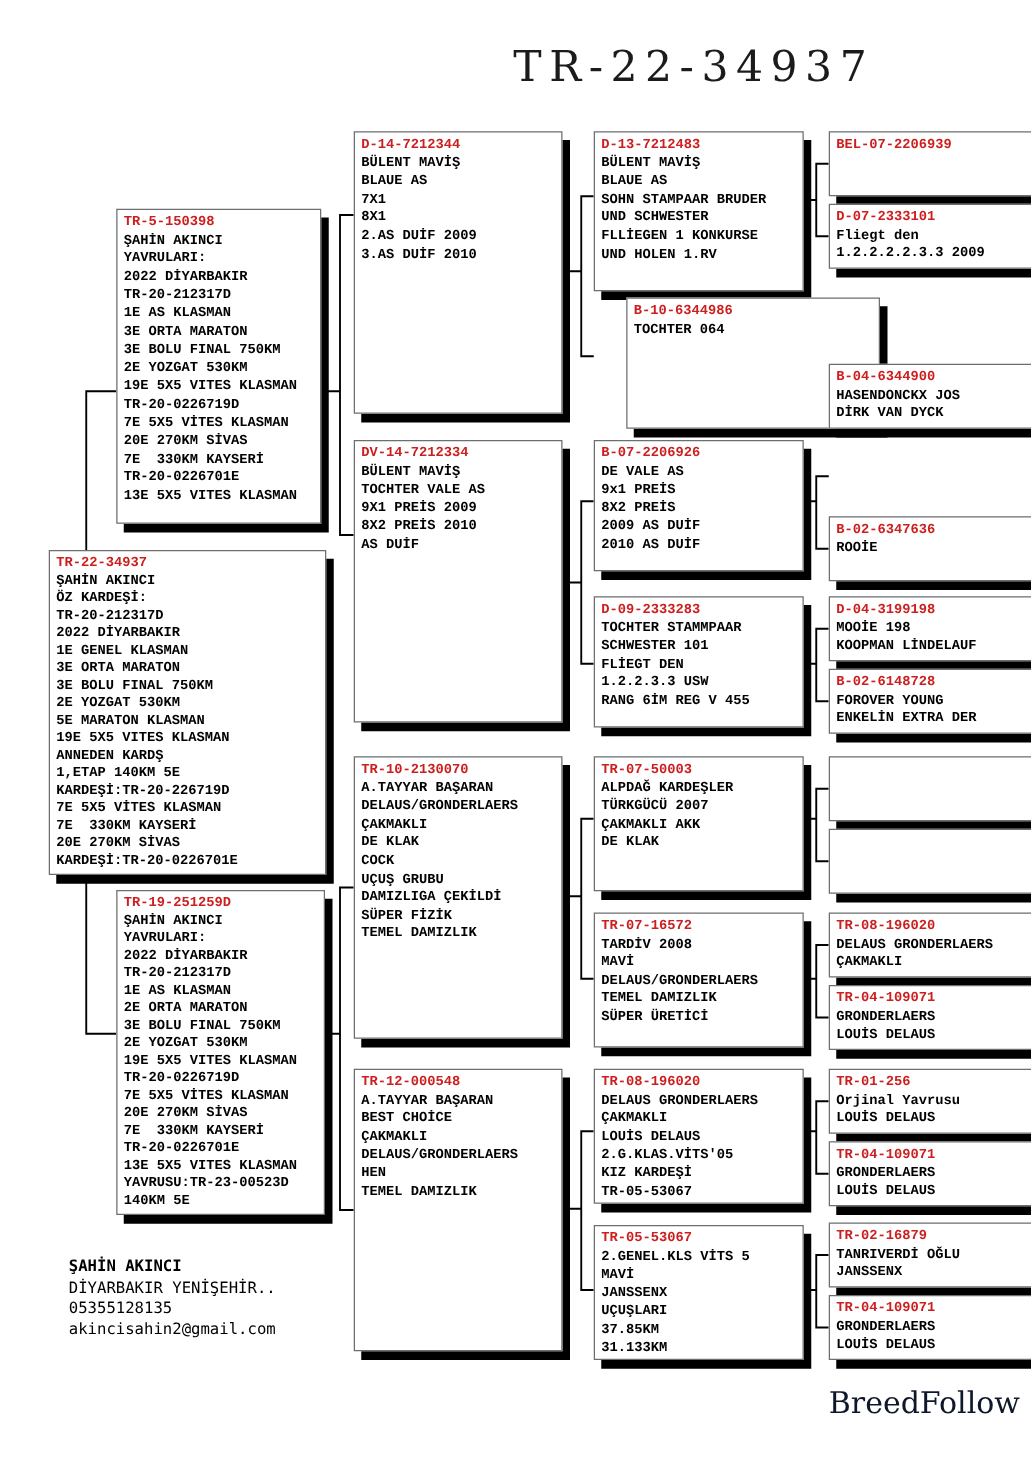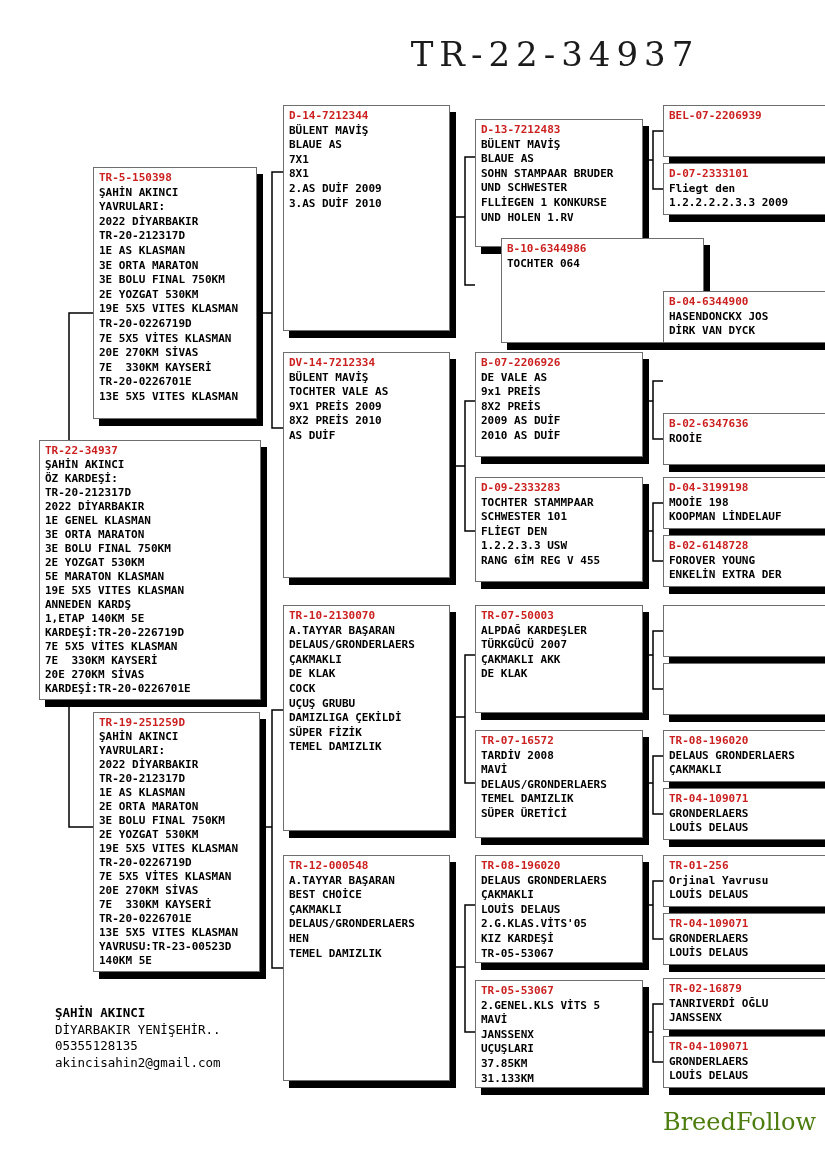--- a/index.html
+++ b/index.html
@@ -1,31 +1,31 @@
 <!DOCTYPE html>
 <html><head>
 <meta charset="utf-8">
 <style>
   html,body{margin:0;padding:0;background:#fff;}
   #page{position:relative;width:825px;height:1172px;background:#ffffff;overflow:hidden;
         font-family:"DejaVu Sans Mono", monospace;margin-left:25px;}
   #connectors{position:absolute;left:0;top:0;z-index:0;pointer-events:none;}
   .pbox{position:absolute;z-index:1;background:#ffffff;border:1px solid #6e6e6e;
         box-shadow:6px 7px 0 #000000;padding:3px 5px;box-sizing:border-box;
-        font-size:11px;line-height:14.6px;font-weight:700;color:#000;}
+        font-size:11px;line-height:14.6px;font-weight:700;color:#000;font-family:Liberation Mono, monospace;}
   .pbox.tight{line-height:14px;}
   .bid{color:#cc1f1f;white-space:pre;}
   .btxt{white-space:pre-wrap;}
   #title{position:absolute;left:320px;top:34px;width:420px;text-align:center;z-index:1;
          font-family:"DejaVu Serif", serif;font-size:34px;letter-spacing:6px;color:#1b1b1b;}
   #owner{position:absolute;left:30px;top:1005px;z-index:1;font-size:12.5px;line-height:16.5px;}
   #owner .oname{font-weight:700;white-space:pre;}
   #owner .olines{font-weight:400;white-space:pre-line;}
   #watermark{position:absolute;left:638px;top:1108px;z-index:1;
-             font-family:"DejaVu Serif", serif;font-size:24px;color:#4d7c0f;}
+             font-family:"DejaVu Serif", serif;font-size:24px;color:#0f172a;}
 </style>
 </head>
 <body>
 
 <div id="page">
 
   <svg id="connectors" width="825" height="1172" viewBox="0 0 825 1172">
     <path d="M68 313 H44 V827 H68
              M232 313 H247 M258 172 H247 V428 H258
              M235 827 H247 M258 710 H247 V968 H258
@@ -138,21 +138,21 @@
   <div class="pbox" style="left:258px;top:855px;width:167px;height:226px">
     <div class="bid">TR-12-000548</div>
     <div class="btxt">A.TAYYAR BAŞARAN
 BEST CHOİCE
 ÇAKMAKLI
 DELAUS/GRONDERLAERS
 HEN
 TEMEL DAMIZLIK</div>
   </div>
 
-  <div class="pbox" style="left:450px;top:119px;width:168px;height:128px">
+  <div class="pbox" style="left:450px;top:105px;width:168px;height:128px">
     <div class="bid">D-13-7212483</div>
     <div class="btxt">BÜLENT MAVİŞ
 BLAUE AS
 SOHN STAMPAAR BRUDER
 UND SCHWESTER
 FLLİEGEN 1 KONKURSE
 UND HOLEN 1.RV</div>
   </div>
   <div class="pbox" style="left:476px;top:238px;width:203px;height:105px">
     <div class="bid">B-10-6344986</div>

